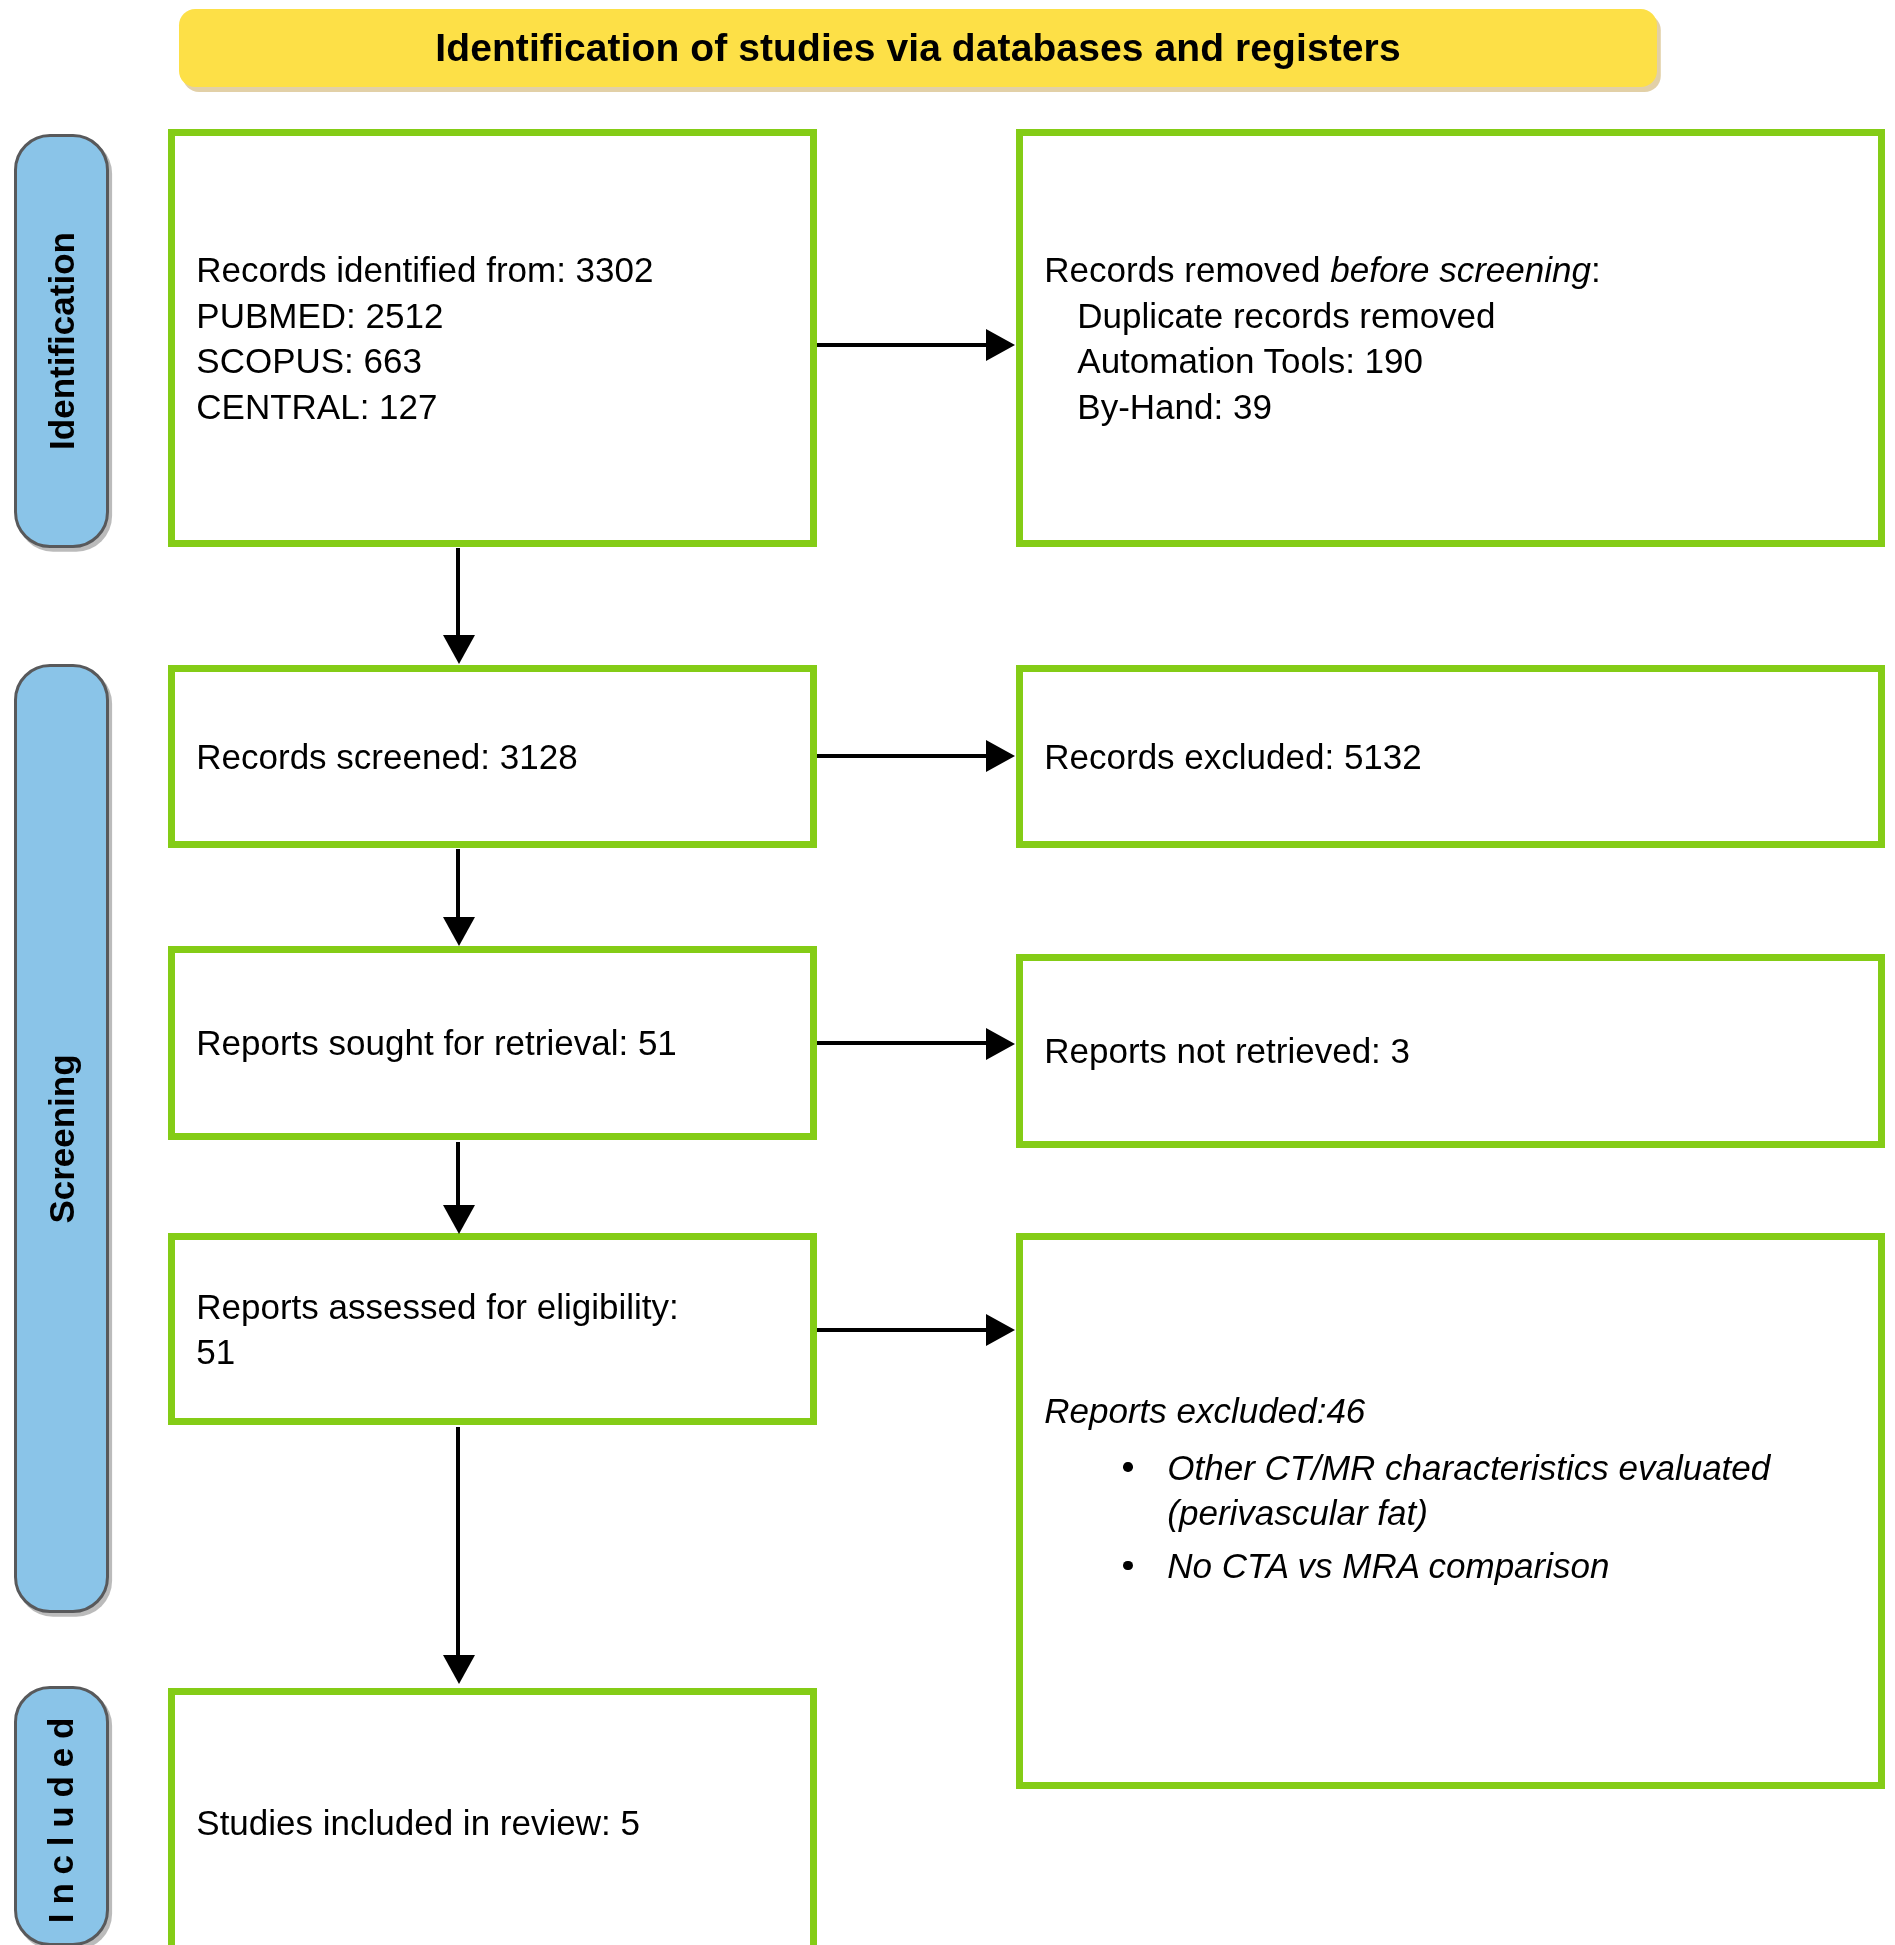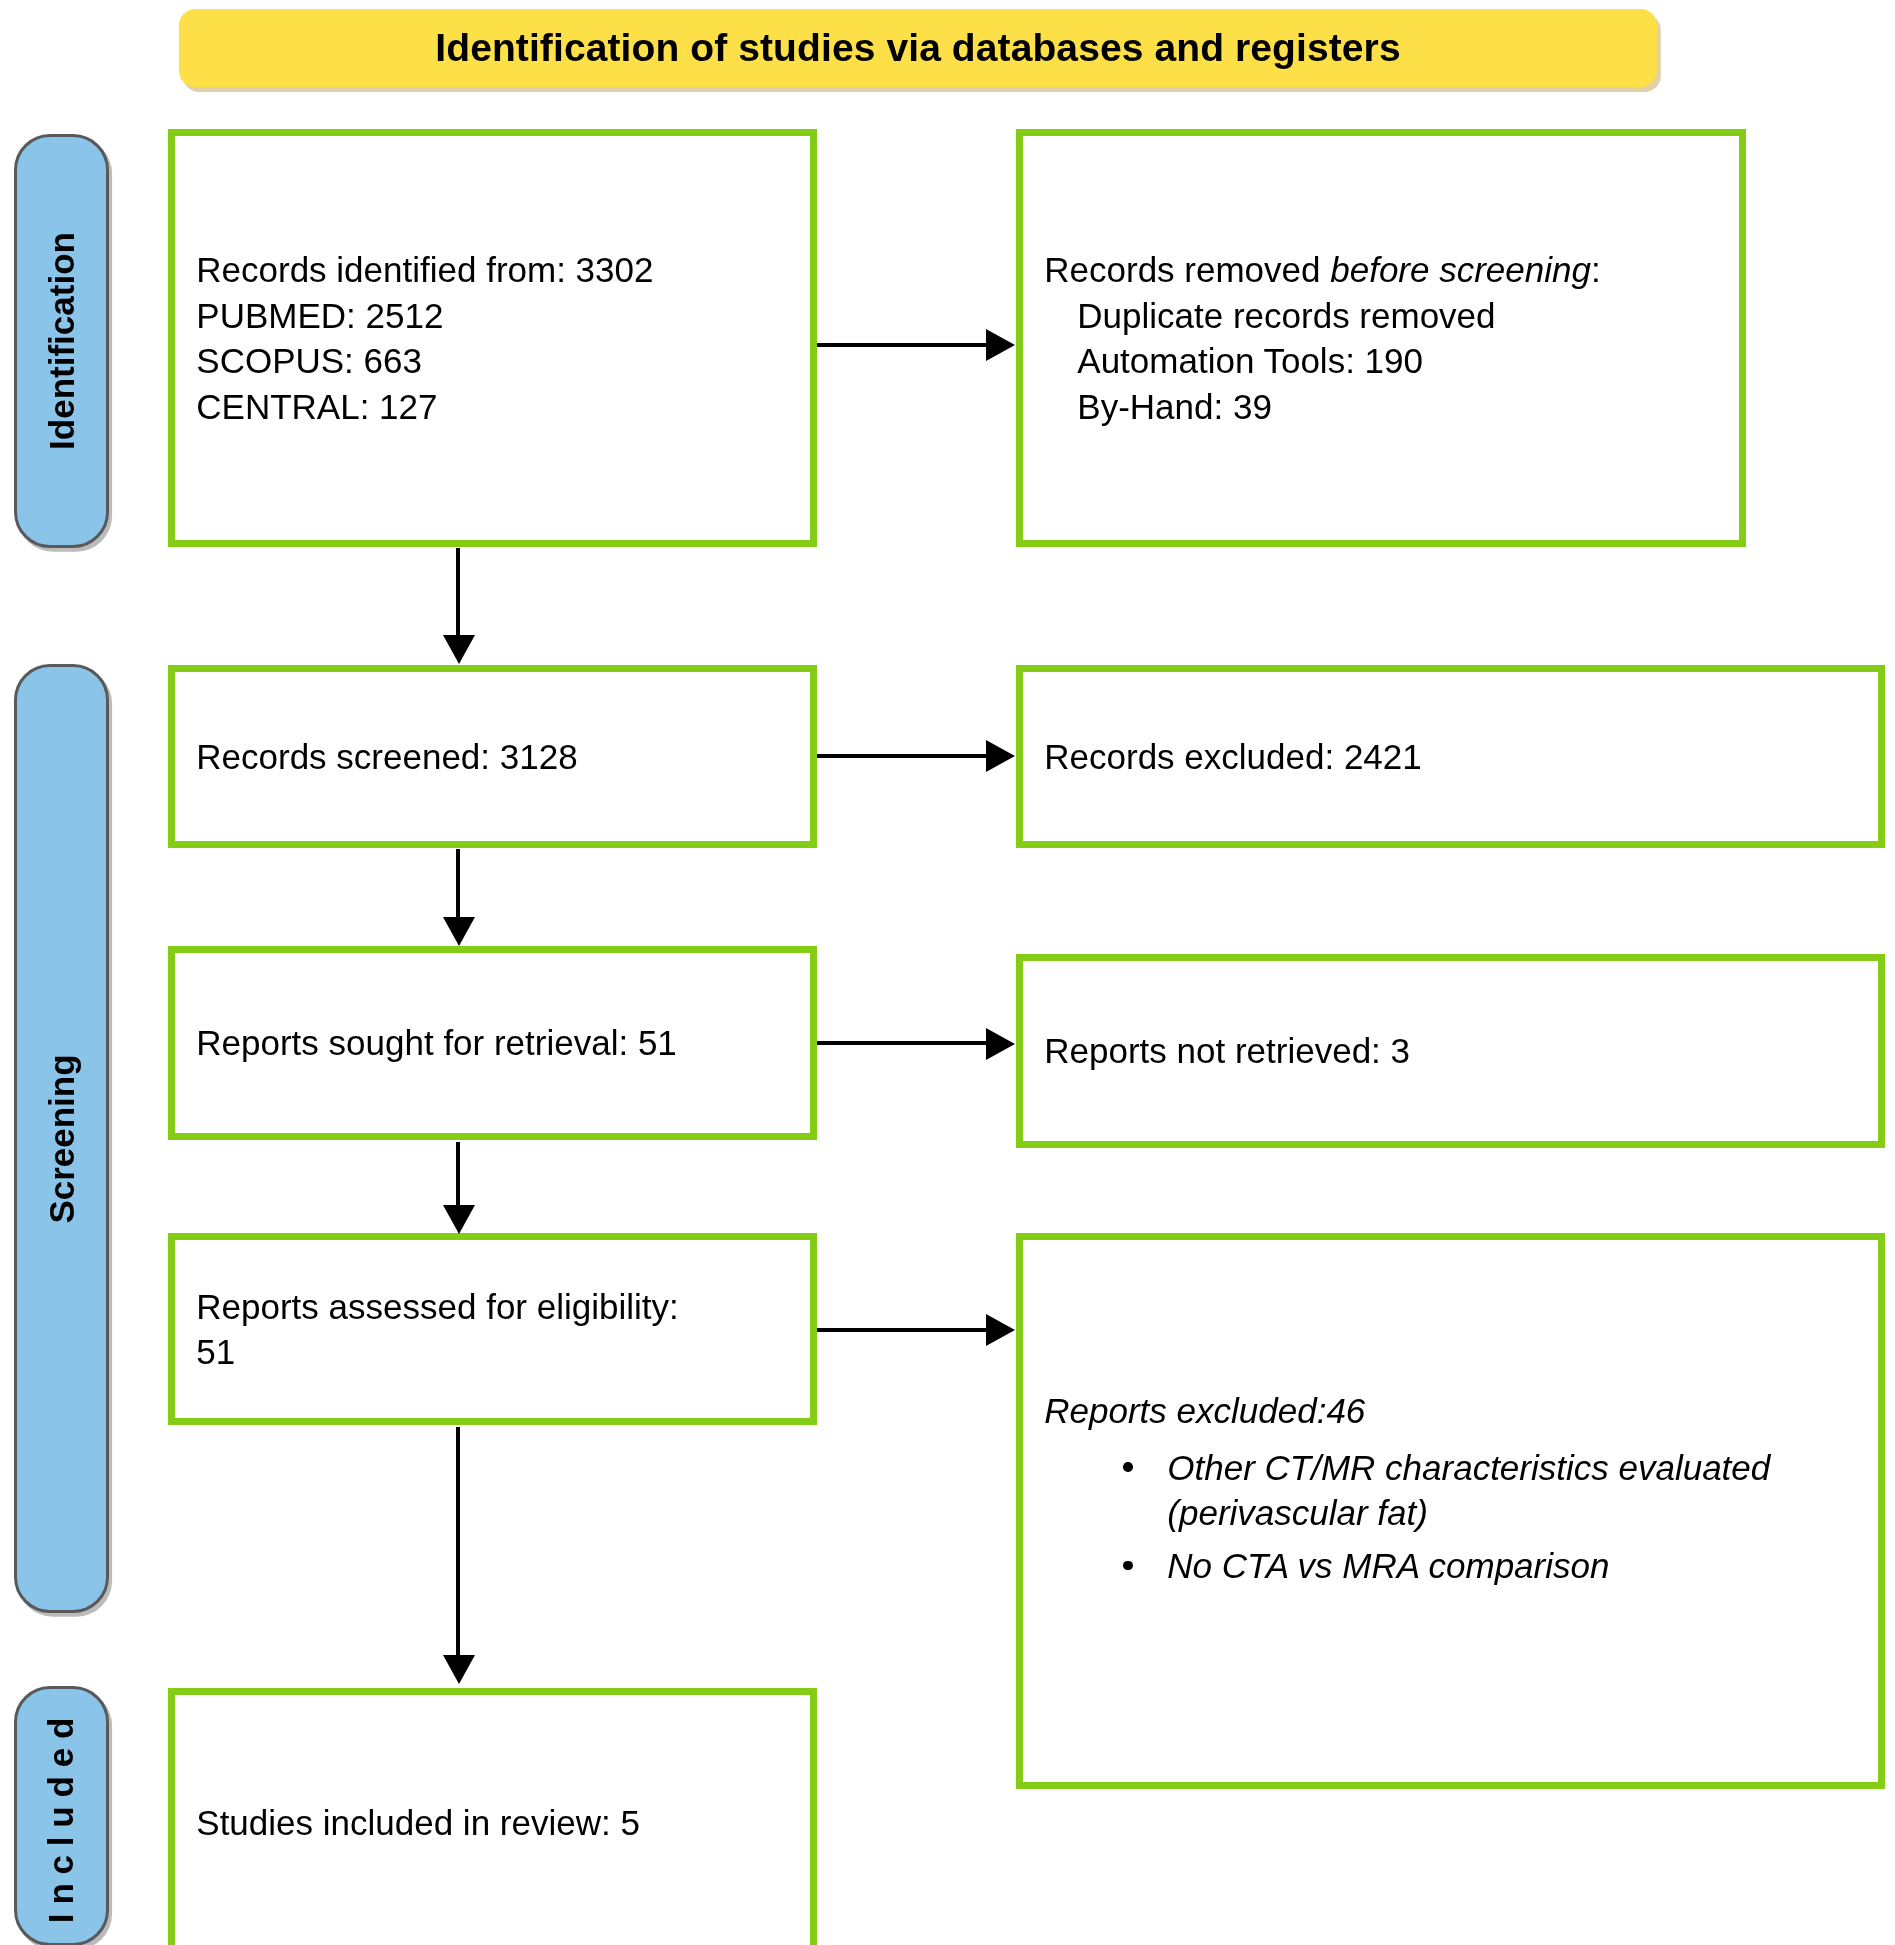--- a/index.html
+++ b/index.html
@@ -107,21 +107,21 @@
     left: 5px;
     top: 17.6px;
     width: 9.4px;
     height: 9.4px;
     background: #000000;
     border-radius: 50%;
   }
 
   
   #box-identified        { left: 168px;  top: 129px;  width: 649px; height: 418px; }
-  #box-removed           { left: 1016px; top: 129px;  width: 730px; height: 418px; }
+  #box-removed           { left: 1016px; top: 129px;  width: 869px; height: 418px; }
   #box-screened          { left: 168px;  top: 665px; width: 649px; height: 183px; }
   #box-records-excluded  { left: 1016px; top: 665px; width: 869px; height: 183px; }
   #box-sought            { left: 168px;  top: 946px; width: 649px; height: 194px; }
   #box-not-retrieved     { left: 1016px; top: 954px; width: 869px; height: 194px; }
   #box-assessed          { left: 168px;  top: 1233px; width: 649px; height: 192px; }
   #box-reports-excluded  { left: 1016px; top: 1233px; width: 869px; height: 556px; }
   #box-included          { left: 168px;  top: 1688px; width: 649px; height: 270px; }
 
   #box-reports-excluded { justify-content: flex-start; padding-top: 148px; font-style: italic; }
   .hline {
@@ -199,21 +199,21 @@
     <div class="line"><span>Records removed </span><em>before screening</em><span>:</span></div>
     <div class="line indent">Duplicate records removed</div>
     <div class="line indent">Automation Tools: 190</div>
     <div class="line indent">By-Hand: 39</div>
   </div>
 
   <div class="box" id="box-screened">
     <div class="line">Records screened: 3128</div>
   </div>
   <div class="box" id="box-records-excluded">
-    <div class="line">Records excluded: 2421</div>
+    <div class="line">Records excluded: 5132</div>
   </div>
 
   <div class="box" id="box-sought">
     <div class="line">Reports sought for retrieval: 51</div>
   </div>
   <div class="box" id="box-not-retrieved">
     <div class="line">Reports not retrieved: 3</div>
   </div>
 
   <div class="box" id="box-assessed">

